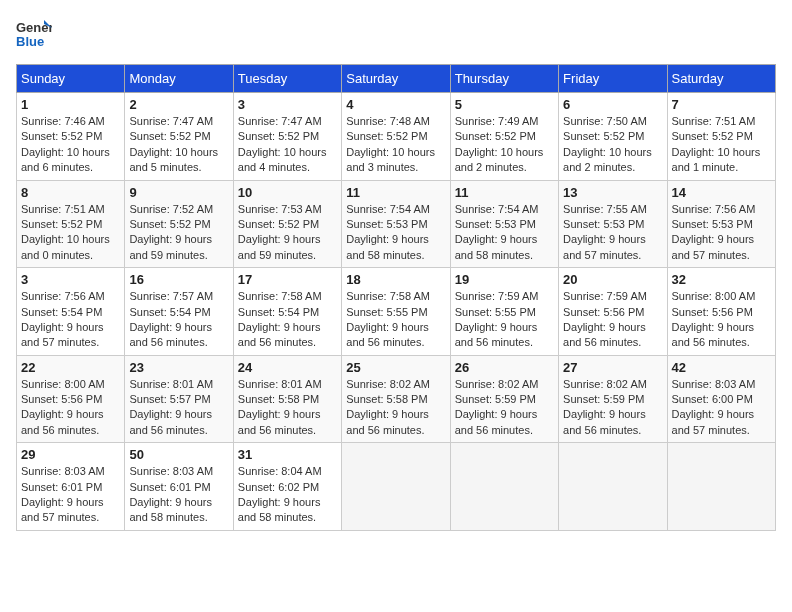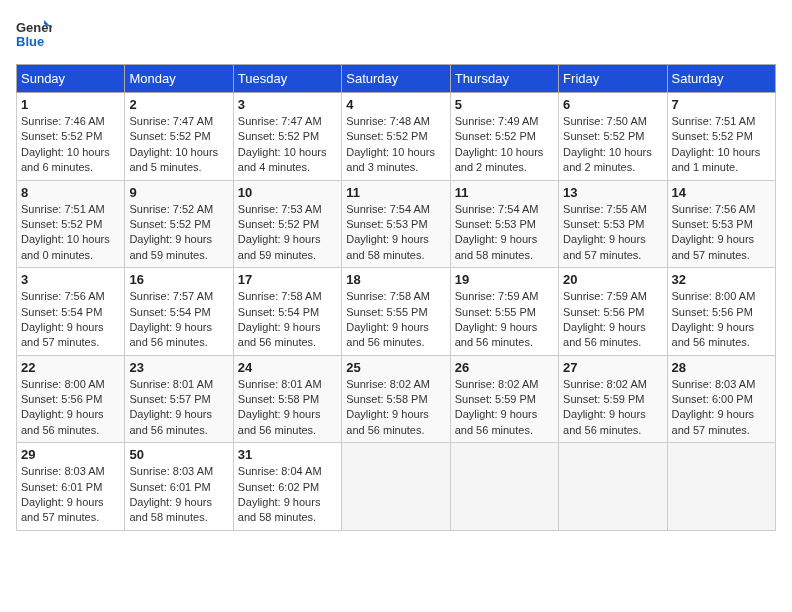--- a/index.html
+++ b/index.html
@@ -272,21 +272,21 @@
           Sunrise: 8:02 AM<br>Sunset: 5:59 PM<br>Daylight: 9 hours and 56 minutes.
         </div>
       </td>
         <td>
         <span class="day-num">27</span>
         <div class="day-info">
           Sunrise: 8:02 AM<br>Sunset: 5:59 PM<br>Daylight: 9 hours and 56 minutes.
         </div>
       </td>
         <td>
-        <span class="day-num">28</span>
+        <span class="day-num">42</span>
         <div class="day-info">
           Sunrise: 8:03 AM<br>Sunset: 6:00 PM<br>Daylight: 9 hours and 57 minutes.
         </div>
       </td>
       </tr>
       <tr>
         <td>
         <span class="day-num">29</span>
         <div class="day-info">
           Sunrise: 8:03 AM<br>Sunset: 6:01 PM<br>Daylight: 9 hours and 57 minutes.

